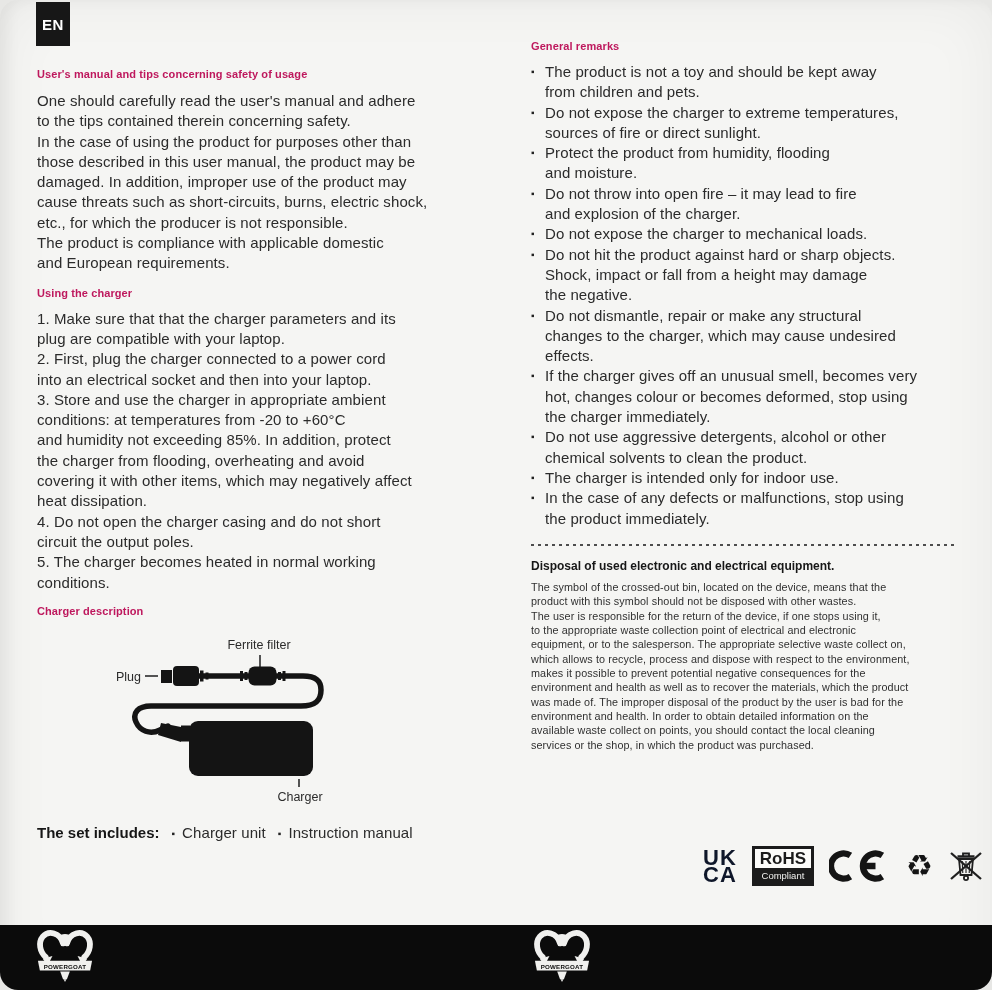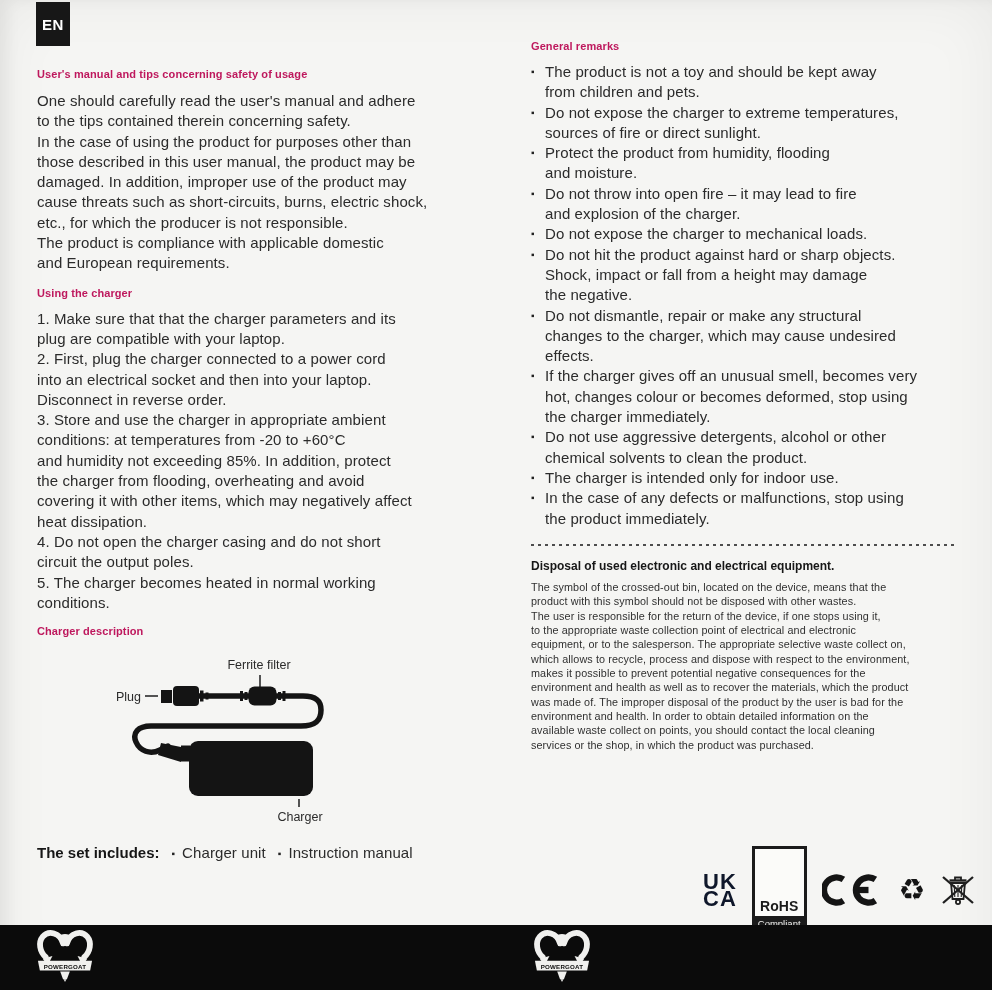--- a/index.html
+++ b/index.html
@@ -2,20 +2,21 @@
 <html><head>
 <meta charset="utf-8">
 <style>
   html,body{margin:0;padding:0;background:#e7e7e5;}
   .page{
     position:relative;width:992px;height:990px;overflow:hidden;
     background:#f5f5f3;
     box-shadow:inset 0 0 60px rgba(0,0,0,0.05), inset 8px 0 14px rgba(0,0,0,0.05);
     font-family:"Liberation Sans", sans-serif;
     color:#2b2b2b;
+    border-radius:18px;
   }
   .en-badge{
     position:absolute;left:36px;top:2px;width:34px;height:44px;
     background:#171717;color:#fff;display:flex;align-items:center;justify-content:center;
     font-size:15px;font-weight:700;letter-spacing:0.5px;
   }
   .col-left{position:absolute;left:37px;top:60px;width:440px;}
   .col-right{position:absolute;left:531px;top:30px;width:430px;}
   .h1{font-size:11px;font-weight:700;color:#be185d;letter-spacing:0.1px;white-space:nowrap;}
   #safety-heading{margin:8px 0 11px;}
@@ -33,21 +34,21 @@
   .diagram-svg{display:block;margin-top:6px;}
   .set-includes{margin-top:13px;font-size:15px;white-space:nowrap;}
   .set-includes b{font-weight:700;color:#171717;}
   .set-sq{font-size:10px;vertical-align:1px;margin:0 7px 0 12px;color:#222;}
   .set-item{letter-spacing:0.1px;}
   
   .logos{position:absolute;left:703px;top:846px;display:flex;align-items:center;gap:15px;}
   .ukca{display:flex;flex-direction:column;font-weight:800;font-size:22px;line-height:17px;
     color:#0f172a;letter-spacing:1px;transform:scaleY(1.02);}
   .rohs{border:3px solid #1b1b1b;background:#fbfbf9;text-align:center;}
-  .rohs-top{font-size:14px;font-weight:700;color:#1b1b1b;padding:0 5px;line-height:19px;margin-top:48px;}
+  .rohs-top{font-size:17px;font-weight:700;color:#1b1b1b;padding:0 5px;line-height:19px;}
   .rohs-bottom{background:#1b1b1b;color:#f2f2f0;font-size:9.5px;line-height:13px;padding:1px 3px;}
   .recycle{font-size:30px;line-height:30px;color:#141414;}
   
   .footer-bar{position:absolute;left:0;top:925px;width:992px;height:65px;background:#0b0b0b;}
   .goat{position:absolute;top:2px;}
   .goat-left{left:36px;}
   .goat-right{left:533px;}
 </style>
 </head>
 <body>
@@ -69,21 +70,20 @@
         <div class="tline">The product is compliance with applicable domestic</div>
         <div class="tline">and European requirements.</div>
       </div>
 
     <div class="h1" id="using-heading">Using the charger</div>
     <div id="using-lines">
         <div class="tline">1. Make sure that that the charger parameters and its</div>
         <div class="tline">plug are compatible with your laptop.</div>
         <div class="tline">2. First, plug the charger connected to a power cord</div>
         <div class="tline">into an electrical socket and then into your laptop.</div>
-        <div class="tline">Disconnect in reverse order.</div>
         <div class="tline">3. Store and use the charger in appropriate ambient</div>
         <div class="tline">conditions: at temperatures from -20 to +60°C</div>
         <div class="tline">and humidity not exceeding 85%. In addition, protect</div>
         <div class="tline">the charger from flooding, overheating and avoid</div>
         <div class="tline">covering it with other items, which may negatively affect</div>
         <div class="tline">heat dissipation.</div>
         <div class="tline">4. Do not open the charger casing and do not short</div>
         <div class="tline">circuit the output poles.</div>
         <div class="tline">5. The charger becomes heated in normal working</div>
         <div class="tline">conditions.</div>

